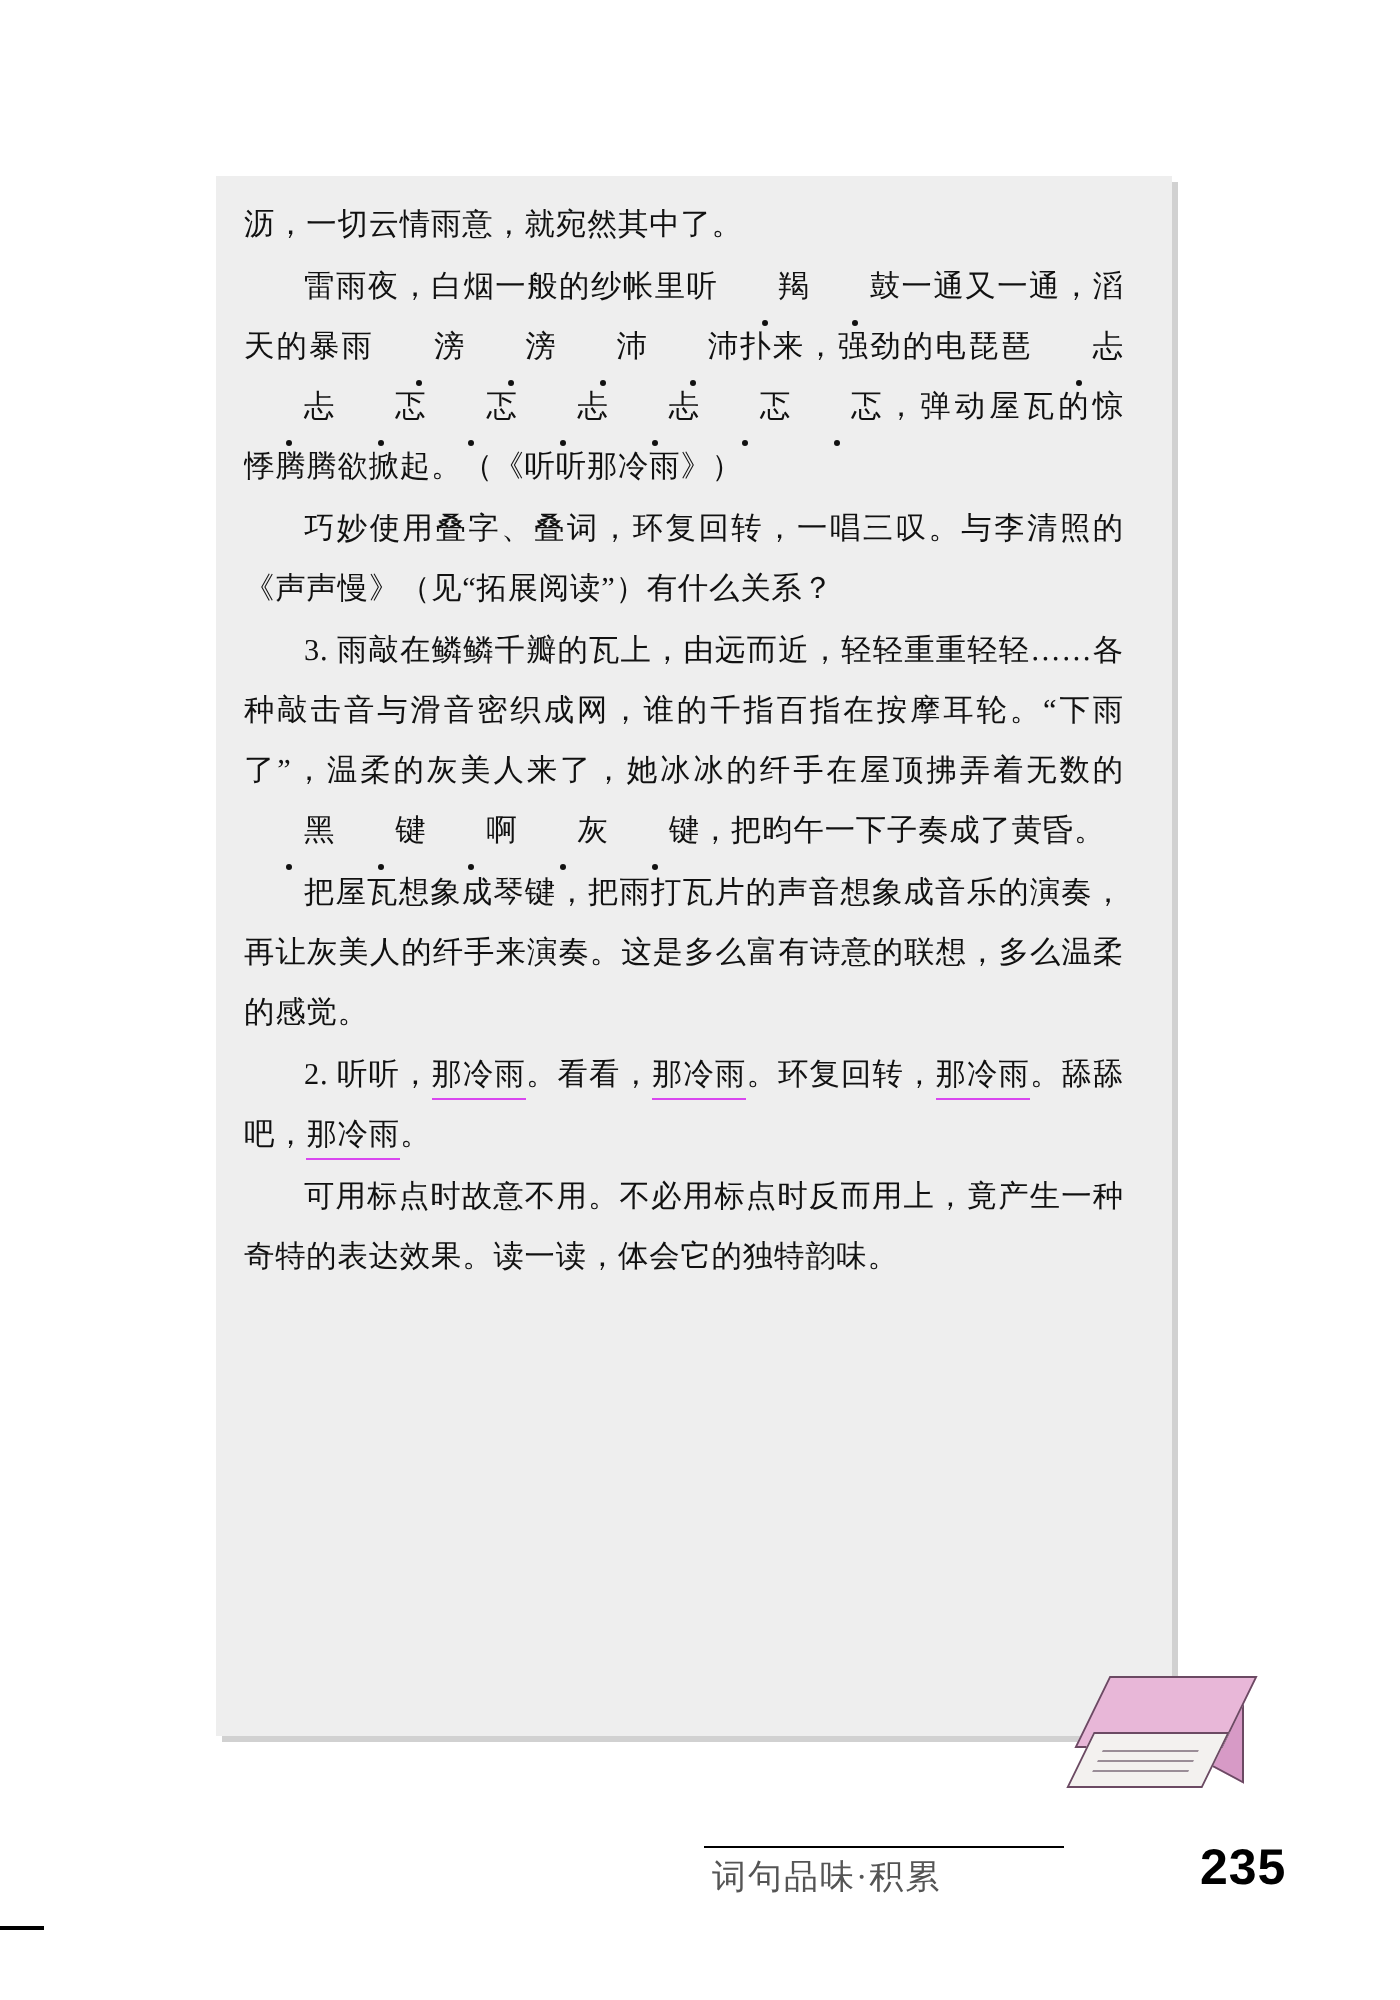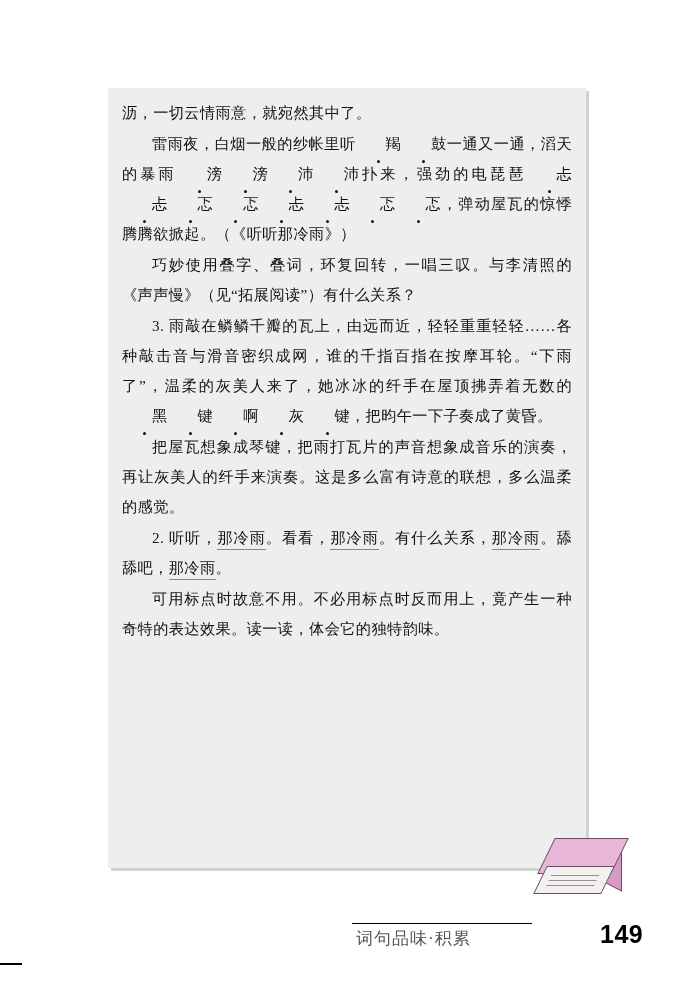--- a/index.html
+++ b/index.html
@@ -44,21 +44,21 @@
   .text-inner {
     position: absolute;
     left: 14px;
     top: 10px;
     width: 452px;
     height: 760px;
     overflow: hidden;
   }
 
   p.para {
-    margin: 0 2px 1px 0;
+    margin: 0 12px 1px 0;
     font-size: 15.2px;
     line-height: 30px;
     color: #111111;
     letter-spacing: 0.4px;
     text-align: justify;
     font-family: "Liberation Serif", "DejaVu Serif", serif;
   }
   p.indent {
     text-indent: 30px;
   }
@@ -164,34 +164,34 @@
 
   <div class="footer-rule-left"></div>
 
   <div class="text-panel">
     <div class="text-inner" id="text-inner">
         <p class="para"><span>沥，一切云情雨意，就宛然其中了。</span></p>
         <p class="para indent"><span>雷雨夜，白烟一般的纱帐里听</span><span class="dot">羯</span><span class="dot">鼓</span><span>一通又一通，滔天的暴雨</span><span class="dot">滂</span><span class="dot">滂</span><span class="dot">沛</span><span class="dot">沛</span><span>扑来，强劲的电琵琶</span><span class="dot">忐</span><span class="dot">忐</span><span class="dot">忑</span><span class="dot">忑</span><span class="dot">忐</span><span class="dot">忐</span><span class="dot">忑</span><span class="dot">忑</span><span>，弹动屋瓦的惊悸腾腾欲掀起。（《听听那冷雨》）</span></p>
         <p class="para indent"><span>巧妙使用叠字、叠词，环复回转，一唱三叹。与李清照的《声声慢》（见“拓展阅读”）有什么关系？</span></p>
         <p class="para indent"><span>3. 雨敲在鳞鳞千瓣的瓦上，由远而近，轻轻重重轻轻……各种敲击音与滑音密织成网，谁的千指百指在按摩耳轮。“下雨了”，温柔的灰美人来了，她冰冰的纤手在屋顶拂弄着无数的</span><span class="dot">黑</span><span class="dot">键</span><span class="dot">啊</span><span class="dot">灰</span><span class="dot">键</span><span>，把昀午一下子奏成了黄昏。</span></p>
         <p class="para indent"><span>把屋瓦想象成琴键，把雨打瓦片的声音想象成音乐的演奏，再让灰美人的纤手来演奏。这是多么富有诗意的联想，多么温柔的感觉。</span></p>
-        <p class="para indent"><span>2. 听听，</span><span class="uline">那冷雨</span><span>。看看，</span><span class="uline">那冷雨</span><span>。有什么关系，</span><span class="uline">那冷雨</span><span>。舔舔吧，</span><span class="uline">那冷雨</span><span>。</span></p>
+        <p class="para indent"><span>2. 听听，</span><span class="uline">那冷雨</span><span>。看看，</span><span class="uline">那冷雨</span><span>。环复回转，</span><span class="uline">那冷雨</span><span>。舔舔吧，</span><span class="uline">那冷雨</span><span>。</span></p>
         <p class="para indent"><span>可用标点时故意不用。不必用标点时反而用上，竟产生一种奇特的表达效果。读一读，体会它的独特韵味。</span></p>
       </div>
   </div>
 
   <div class="book-icon">
     <div class="book-side"></div>
     <div class="book-cover"></div>
     <div class="book-spine">
       <div class="book-page-line" style="left:8px; top:8px; width:48px;"></div>
       <div class="book-page-line" style="left:8px; top:13px; width:48px;"></div>
       <div class="book-page-line" style="left:8px; top:18px; width:48px;"></div>
     </div>
   </div>
 
   <div class="footer-label-box">
     <span class="footer-label">词句品味·积累</span>
   </div>
 
-  <div class="page-number">149</div>
+  <div class="page-number">235</div>
 
 </div>
 
 </body></html>

